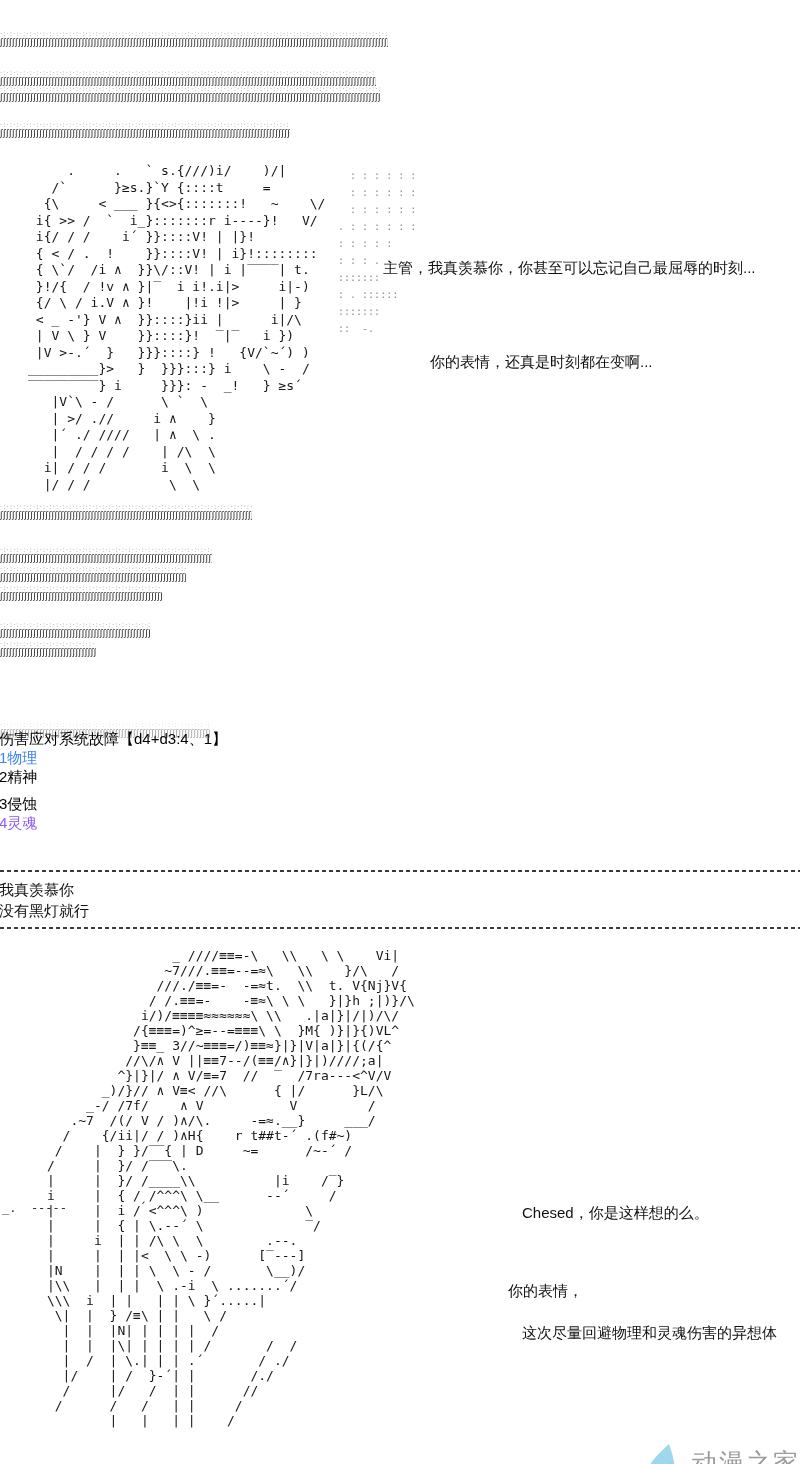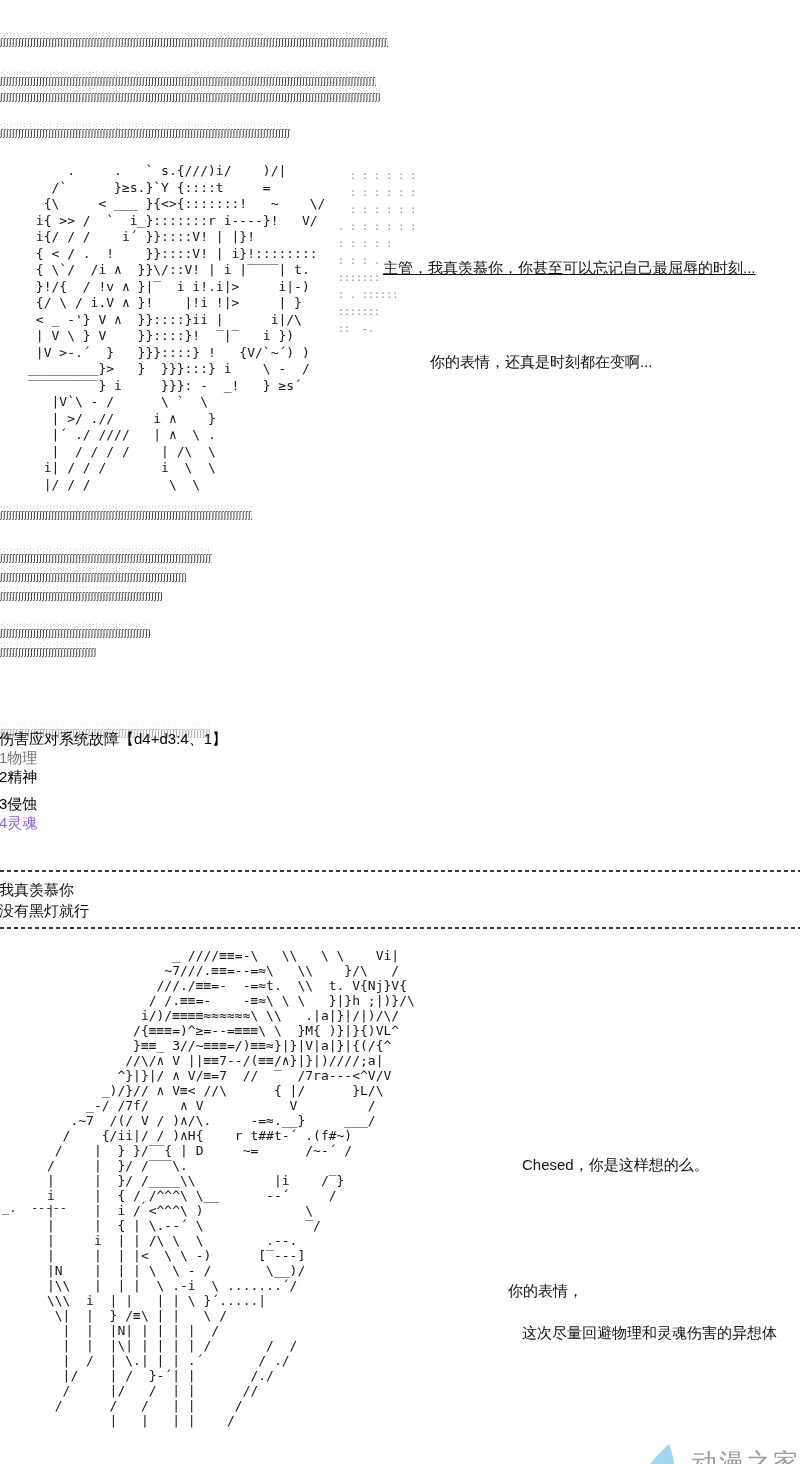--- a/index.html
+++ b/index.html
@@ -16,23 +16,23 @@
 
   
   .aa{position:absolute;white-space:pre;font-family:"DejaVu Sans Mono",monospace;color:#161616;}
   #aa-top{left:28px;top:163px;font-size:13px;line-height:16.5px;}
   #aa-bottom{left:0px;top:948px;font-size:13px;line-height:15px;}
   #dot-texture{left:338px;top:167px;font-size:10px;line-height:17px;color:#8d8d8d;}
   #floor-mark{left:2px;top:1202px;font-size:12px;line-height:12px;color:#333;}
 
   
   .speech{position:absolute;font-size:15px;line-height:17px;color:#101010;white-space:nowrap;}
-  #speech-1{left:383px;top:259px;text-decoration:underline;}
+  #speech-1{left:383px;top:259px;}
   #speech-2{left:430px;top:353px;}
-  #speech-3{left:522px;top:1156px;}
+  #speech-3{left:522px;top:1204px;}
   #speech-4{left:508px;top:1282px;}
   #speech-5{left:522px;top:1324px;}
 
   
   #damage{position:absolute;left:-1px;top:729px;font-size:15px;line-height:19px;white-space:nowrap;}
 
   
   #lamp-note{position:absolute;left:-1px;top:879px;font-size:15px;line-height:21px;white-space:nowrap;}
 
   
@@ -130,21 +130,21 @@
 :::::::
 : . ::::::
 :::::::
 ::  -.</div>
 
   <div id="speech-1" class="speech">主管，我真羡慕你，你甚至可以忘记自己最屈辱的时刻...</div>
   <div id="speech-2" class="speech">你的表情，还真是时刻都在变啊...</div>
 
   <div id="damage">
     <div style="color: rgb(0, 0, 0);">伤害应对系统故障【d4+d3:4、1】</div>
-    <div style="color: #737373;">1物理</div>
+    <div style="color: #3b82f6;">1物理</div>
     <div style="color: rgb(0, 0, 0);">2精神</div>
     <div style="color: rgb(0, 0, 0); margin-top: 8px;">3侵蚀</div>
     <div style="color: #8b5cf6;">4灵魂</div>
   </div>
 
   <div id="sep-top" class="dashed-sep"></div>
   <div id="lamp-note">
     <div>我真羡慕你</div>
     <div>没有黑灯就行</div>
   </div>

